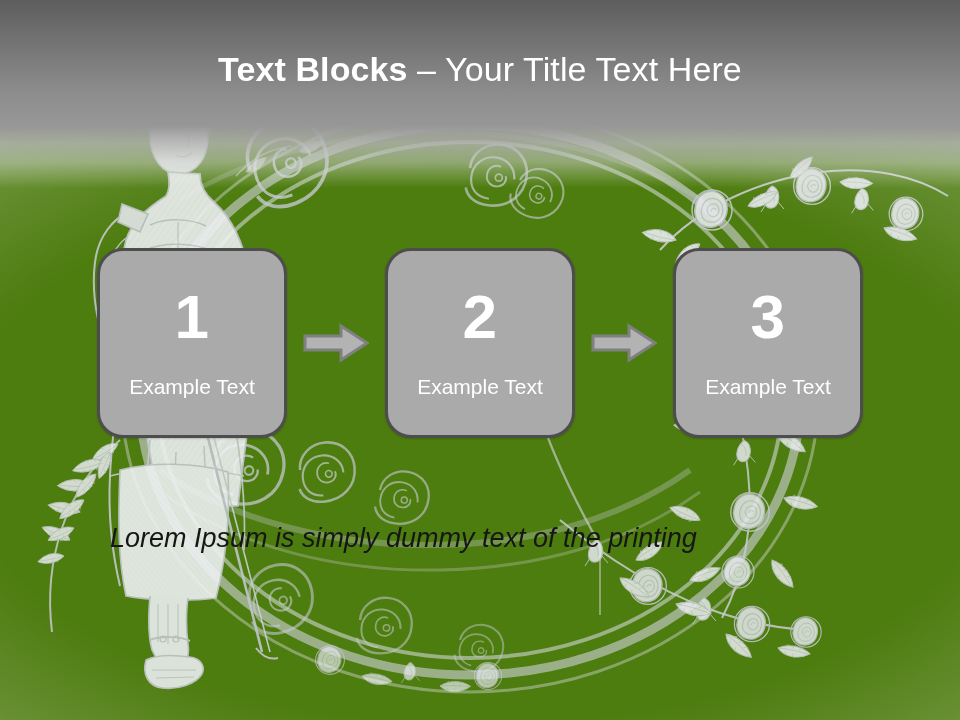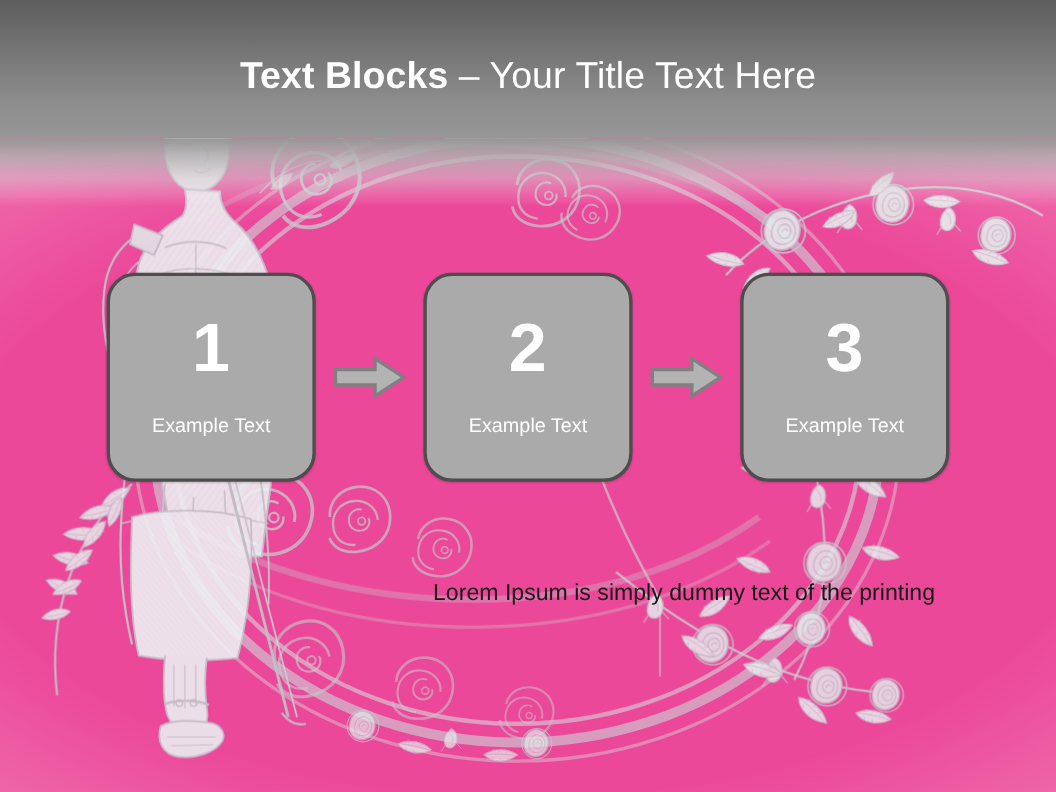--- a/index.html
+++ b/index.html
@@ -10,21 +10,21 @@
   }
   body {
     font-family: "Liberation Sans", sans-serif;
   }
 
   .slide {
     position: relative;
     width: 960px;
     height: 720px;
     overflow: hidden;
-    background: #ec4899;
+    background: #4d7c0f;
   }
 
   
   .bg-watermark {
     position: absolute;
     inset: 0;
     z-index: 0;
     pointer-events: none;
   }
   .bg-watermark svg {
@@ -113,21 +113,21 @@
   .block-number {
     color: #ffffff;
     font-size: 62px;
     font-weight: bold;
     line-height: 62px;
     margin-top: 35px;
     letter-spacing: 0.5px;
   }
   .block-label {
     color: #ffffff;
-    font-size: 18px;
+    font-size: 21px;
     line-height: 22px;
     margin-top: 28px;
     white-space: nowrap;
   }
 
   .arrow-gap {
     width: 98px;
     height: 190px;
     display: flex;
     align-items: center;
@@ -139,22 +139,23 @@
     height: 40px;
   }
 
   
   .caption {
     position: absolute;
     left: 110px;
     top: 520px;
     width: 740px;
     z-index: 5;
-    text-align: right;
-    font-size: 21px;
+    text-align: left;
+    font-style: italic;
+    font-size: 27px;
     line-height: 37px;
     color: #161616;
   }
 </style>
 </head>
 <body>
 
 <div class="slide">
 
   <div class="bg-watermark">

